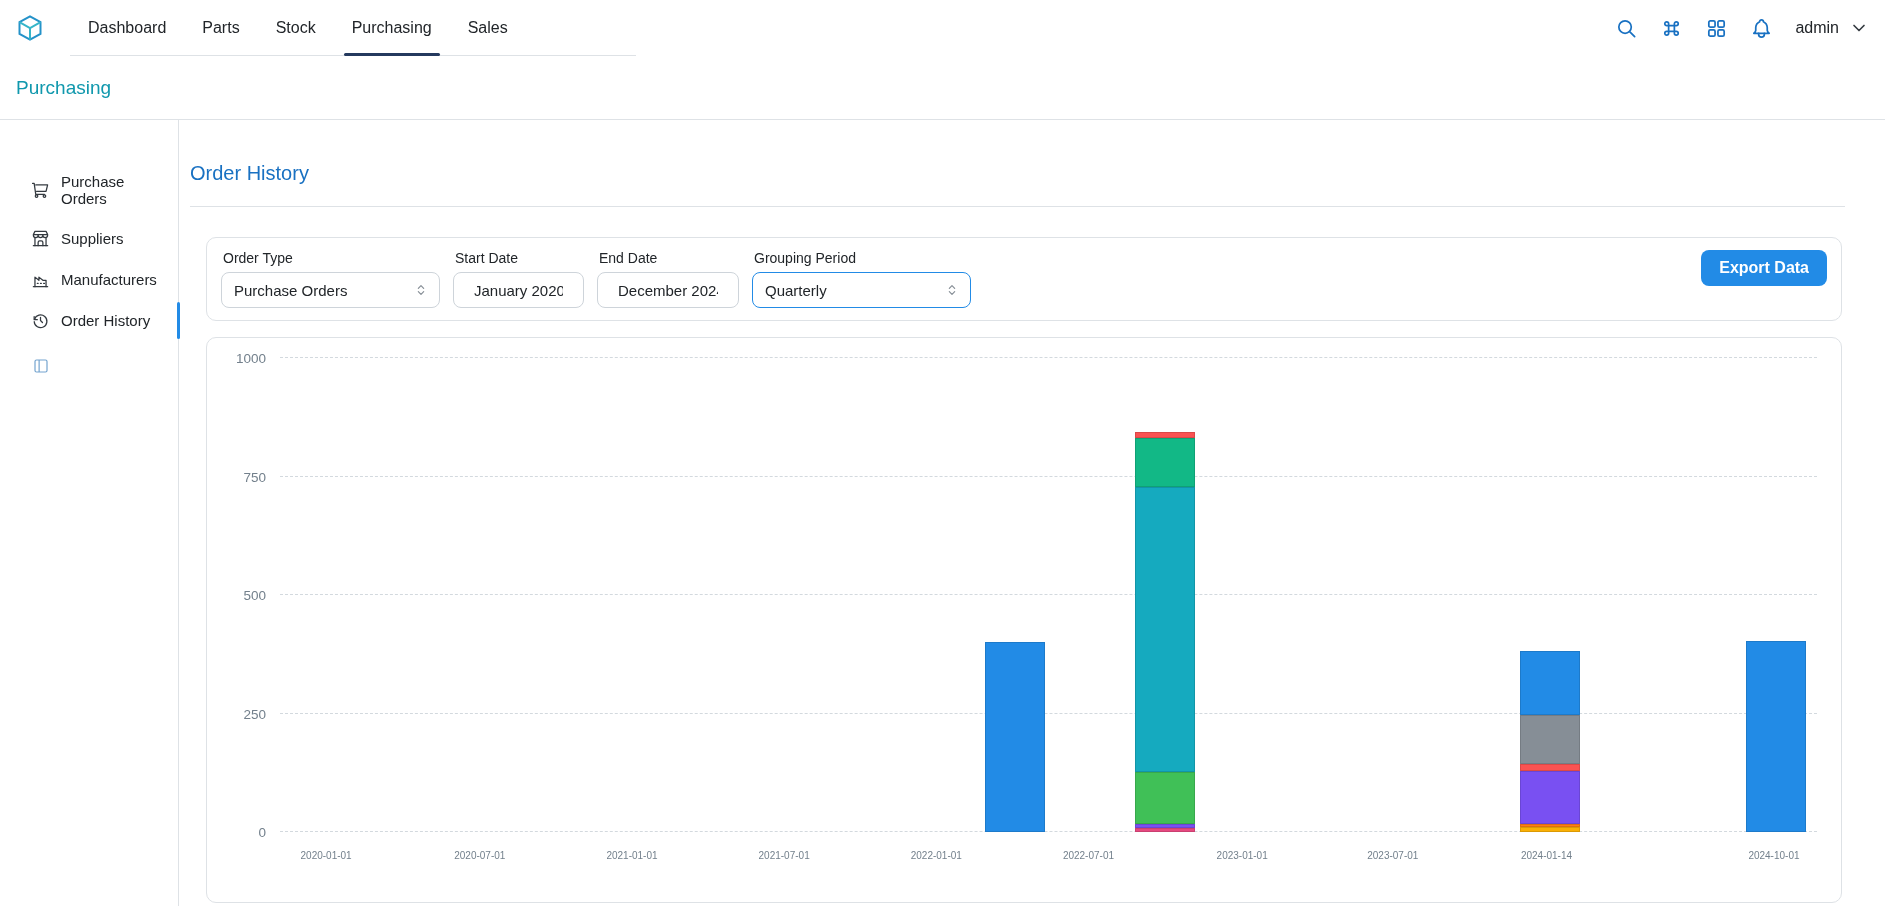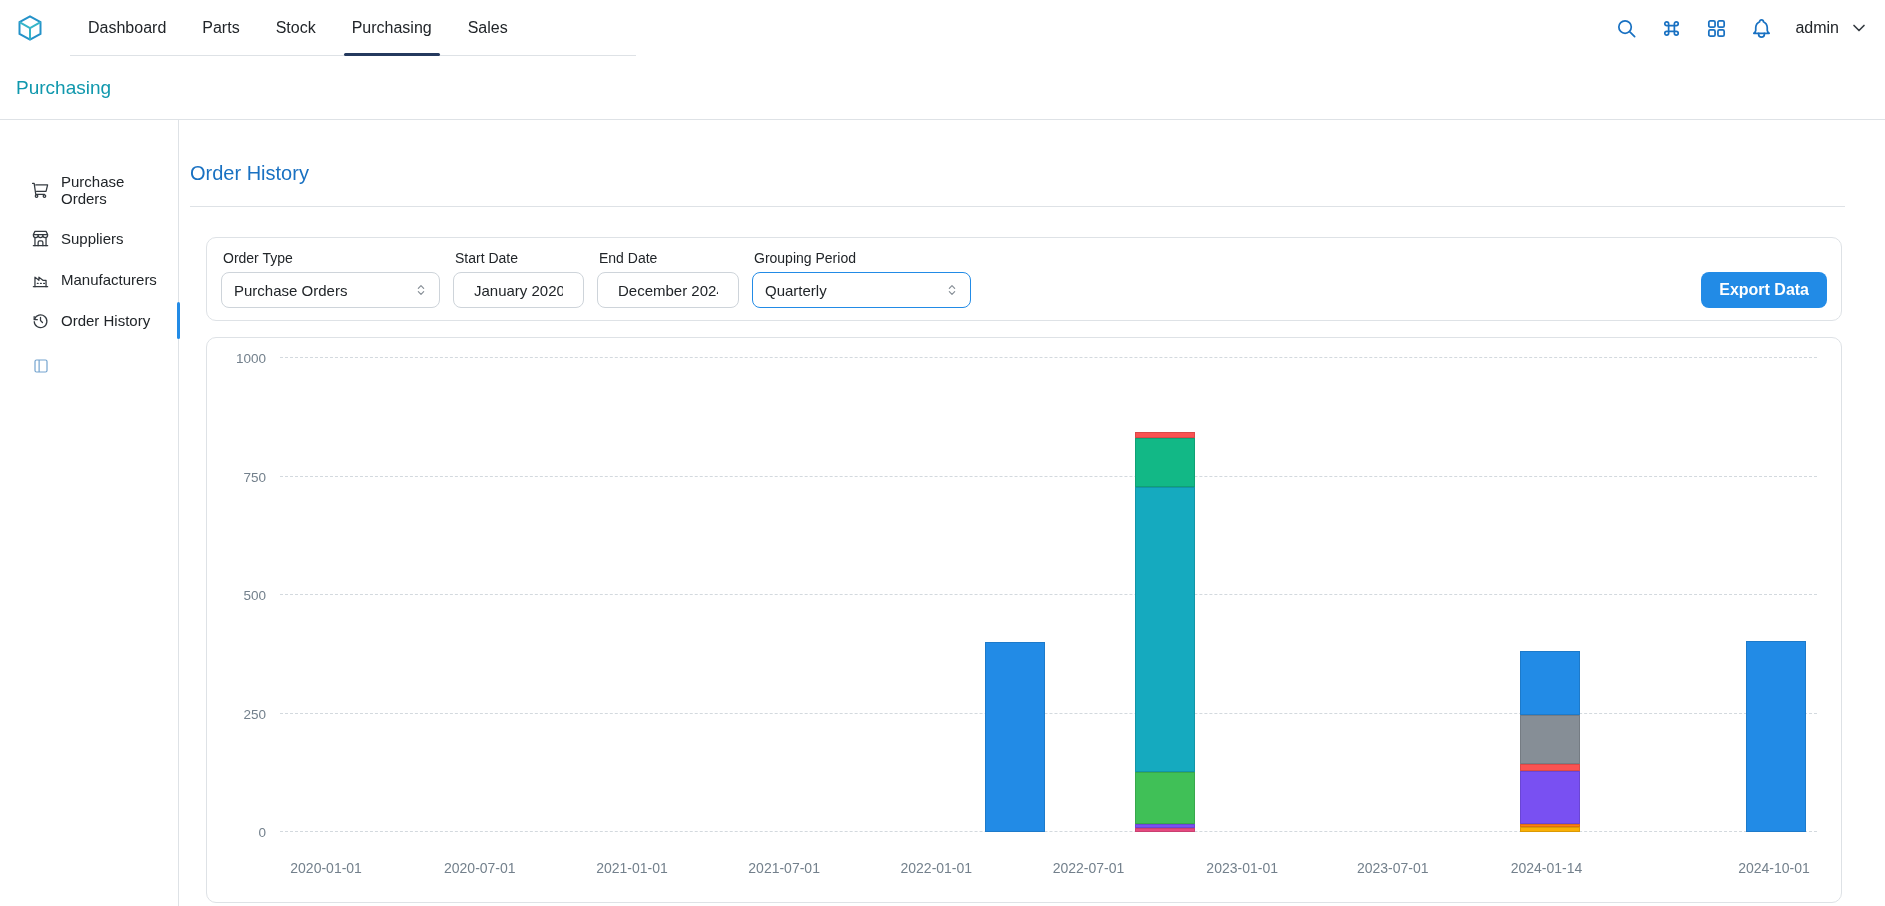--- a/index.html
+++ b/index.html
@@ -34,42 +34,42 @@
   .side-item { display:flex; align-items:center; gap:11px; padding:11px 6px 11px 31px; font-size:15px; color:#212529; cursor:pointer; position:relative; }
   .side-item .ic { color:#343a40; flex:none; }
   .side-item.active::after { content:""; position:absolute; right:-2px; top:2px; bottom:2px; width:3px; background:#228be6; border-radius:2px; }
   .side-collapse { margin:16px 0 0 32px; color:#74a4cf; cursor:pointer; width:18px; }
 
   .main { flex:1; padding:40px 40px 0 11px; min-width:0; }
   .main-title { color:#1971c2; font-size:20px; line-height:26px; margin:0 0 20px 0; font-weight:400; }
   .main-divider { border-bottom:1px solid #dee2e6; margin-bottom:30px; }
 
   
-  .filter-card { margin:0 3px 0 16px; border:1px solid #dee2e6; border-radius:10px; padding:12px 14px; display:flex; align-items:flex-end; gap:13px; }
+  .filter-card { margin:0 3px 0 16px; border:1px solid #dee2e6; border-radius:10px; padding:12px 14px; display:flex; gap:13px; }
   .field { display:flex; flex-direction:column; }
   .field .lbl { font-size:14px; color:#212529; margin:0 0 6px 2px; }
   .ctl { height:36px; border:1px solid #ced4da; border-radius:8px; background:#fff; font-size:15px; color:#212529; font-family:"Liberation Sans", sans-serif; }
   .select { display:flex; align-items:center; justify-content:space-between; padding:0 10px 0 12px; cursor:pointer; }
   .select .sel-chev { color:#868e96; flex:none; margin-left:8px; }
   .w-select { width:219px; }
   .input { padding:0 20px; }
   .w-start { width:131px; }
   .w-end { width:142px; }
   .select.focused { border:1px solid #228be6; }
   .export-btn { margin-left:auto; height:36px; padding:0 18px; background:#228be6; color:#fff; border:none; border-radius:8px; font-size:16px; font-weight:bold; cursor:pointer; font-family:"Liberation Sans", sans-serif; }
 
   
   .chart-card { margin:16px 3px 0 16px; border:1px solid #dee2e6; border-radius:10px; height:566px; padding:20px 24px 0 24px; }
   .chart-plot { position:relative; margin-left:49px; height:474px; }
   .gridline { position:absolute; left:0; right:0; height:0; border-top:1px dashed #d3d9de; }
   .ytick { position:absolute; left:-14px; top:0; transform:translate(-100%,-50%); font-size:13.5px; color:#73808c; }
   .bar { position:absolute; bottom:0; width:60px; transform:translateX(-50%); display:flex; flex-direction:column-reverse; }
   .seg { width:100%; box-shadow:inset 0 0 0 1px rgba(0,0,0,0.12); }
   .chart-xaxis { position:relative; margin-left:49px; height:32px; margin-top:12px; }
-  .xtick { position:absolute; top:16px; transform:translateX(-50%); font-size:14px; color:#73808c; white-space:nowrap; }
+  .xtick { position:absolute; top:6px; transform:translateX(-50%); font-size:10px; color:#73808c; white-space:nowrap; }
 </style>
 </head>
 <body>
 
 <div class="navbar">
   <div class="logo">
     <svg width="28" height="28" viewBox="0 0 24 24" fill="none" stroke="#2492c9" stroke-width="1.7">
       <path d="M12 2 3 7v10l9 5 9-5V7z"></path>
       <path d="M3 7l9 5 9-5M12 12v10" stroke="#35b5c9"></path>
     </svg>

